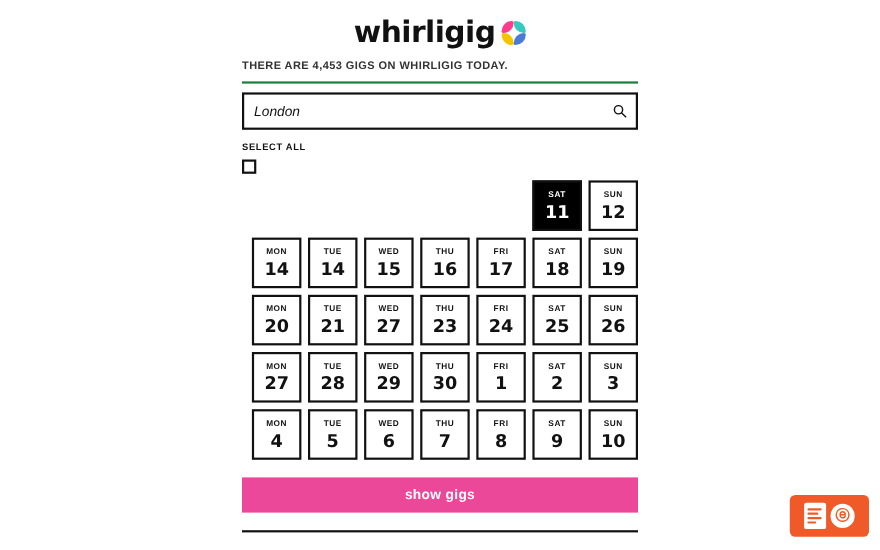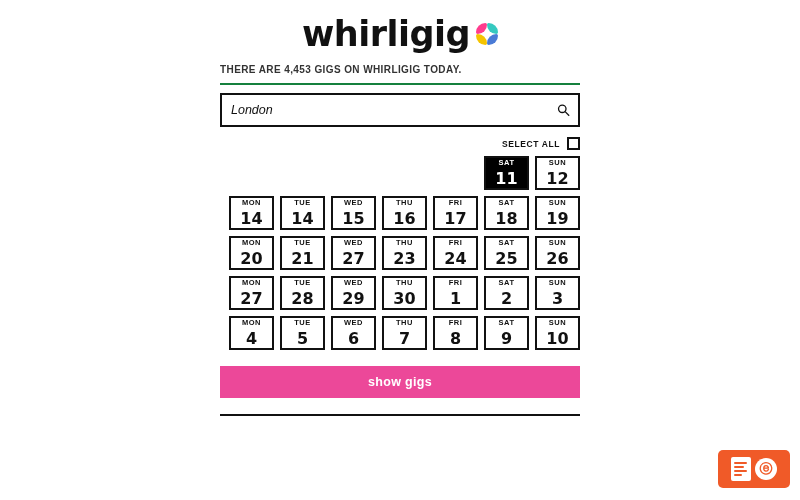--- a/index.html
+++ b/index.html
@@ -22,21 +22,21 @@
   }
   
   .brand-row {
     display: flex;
     align-items: center;
     justify-content: center;
     gap: 6px;
     margin-bottom: 10px;
   }
   .brand {
-    font-size: 35px;
+    font-size: 27px;
     font-weight: bold;
     letter-spacing: -0.5px;
     color: #111;
     font-family: "DejaVu Sans", sans-serif;
   }
   .logo-mark {
     width: 22px; height: 22px;
     position: relative;
     display: inline-block;
   }
@@ -93,23 +93,23 @@
     right: 8px;
     top: 50%;
     transform: translateY(-50%);
     width: 13px; height: 13px;
     pointer-events: none;
   }
   
   .select-all-row {
     margin-top: 10px;
     display: flex;
-    align-items: center;
     justify-content: flex-end;
     gap: 7px;
+    flex-direction: column;
   }
   .select-all-label {
     font-size: 8.5px;
     font-weight: bold;
     letter-spacing: 0.6px;
     color: #111;
     text-transform: uppercase;
   }
   .checkbox {
     width: 13px; height: 13px;
@@ -120,21 +120,21 @@
   .cal {
     margin-top: 6px;
   }
   .cal-row {
     display: flex;
     gap: 6px;
     margin-bottom: 6px;
     justify-content: flex-end;
   }
   .day {
-    width: 45px; height: 34px;
+    width: 45px; height: 46px;
     border: 2px solid #111;
     background: #fff;
     color: #111;
     display: flex;
     flex-direction: column;
     align-items: center;
     justify-content: center;
     line-height: 1;
   }
   .day .dow {

